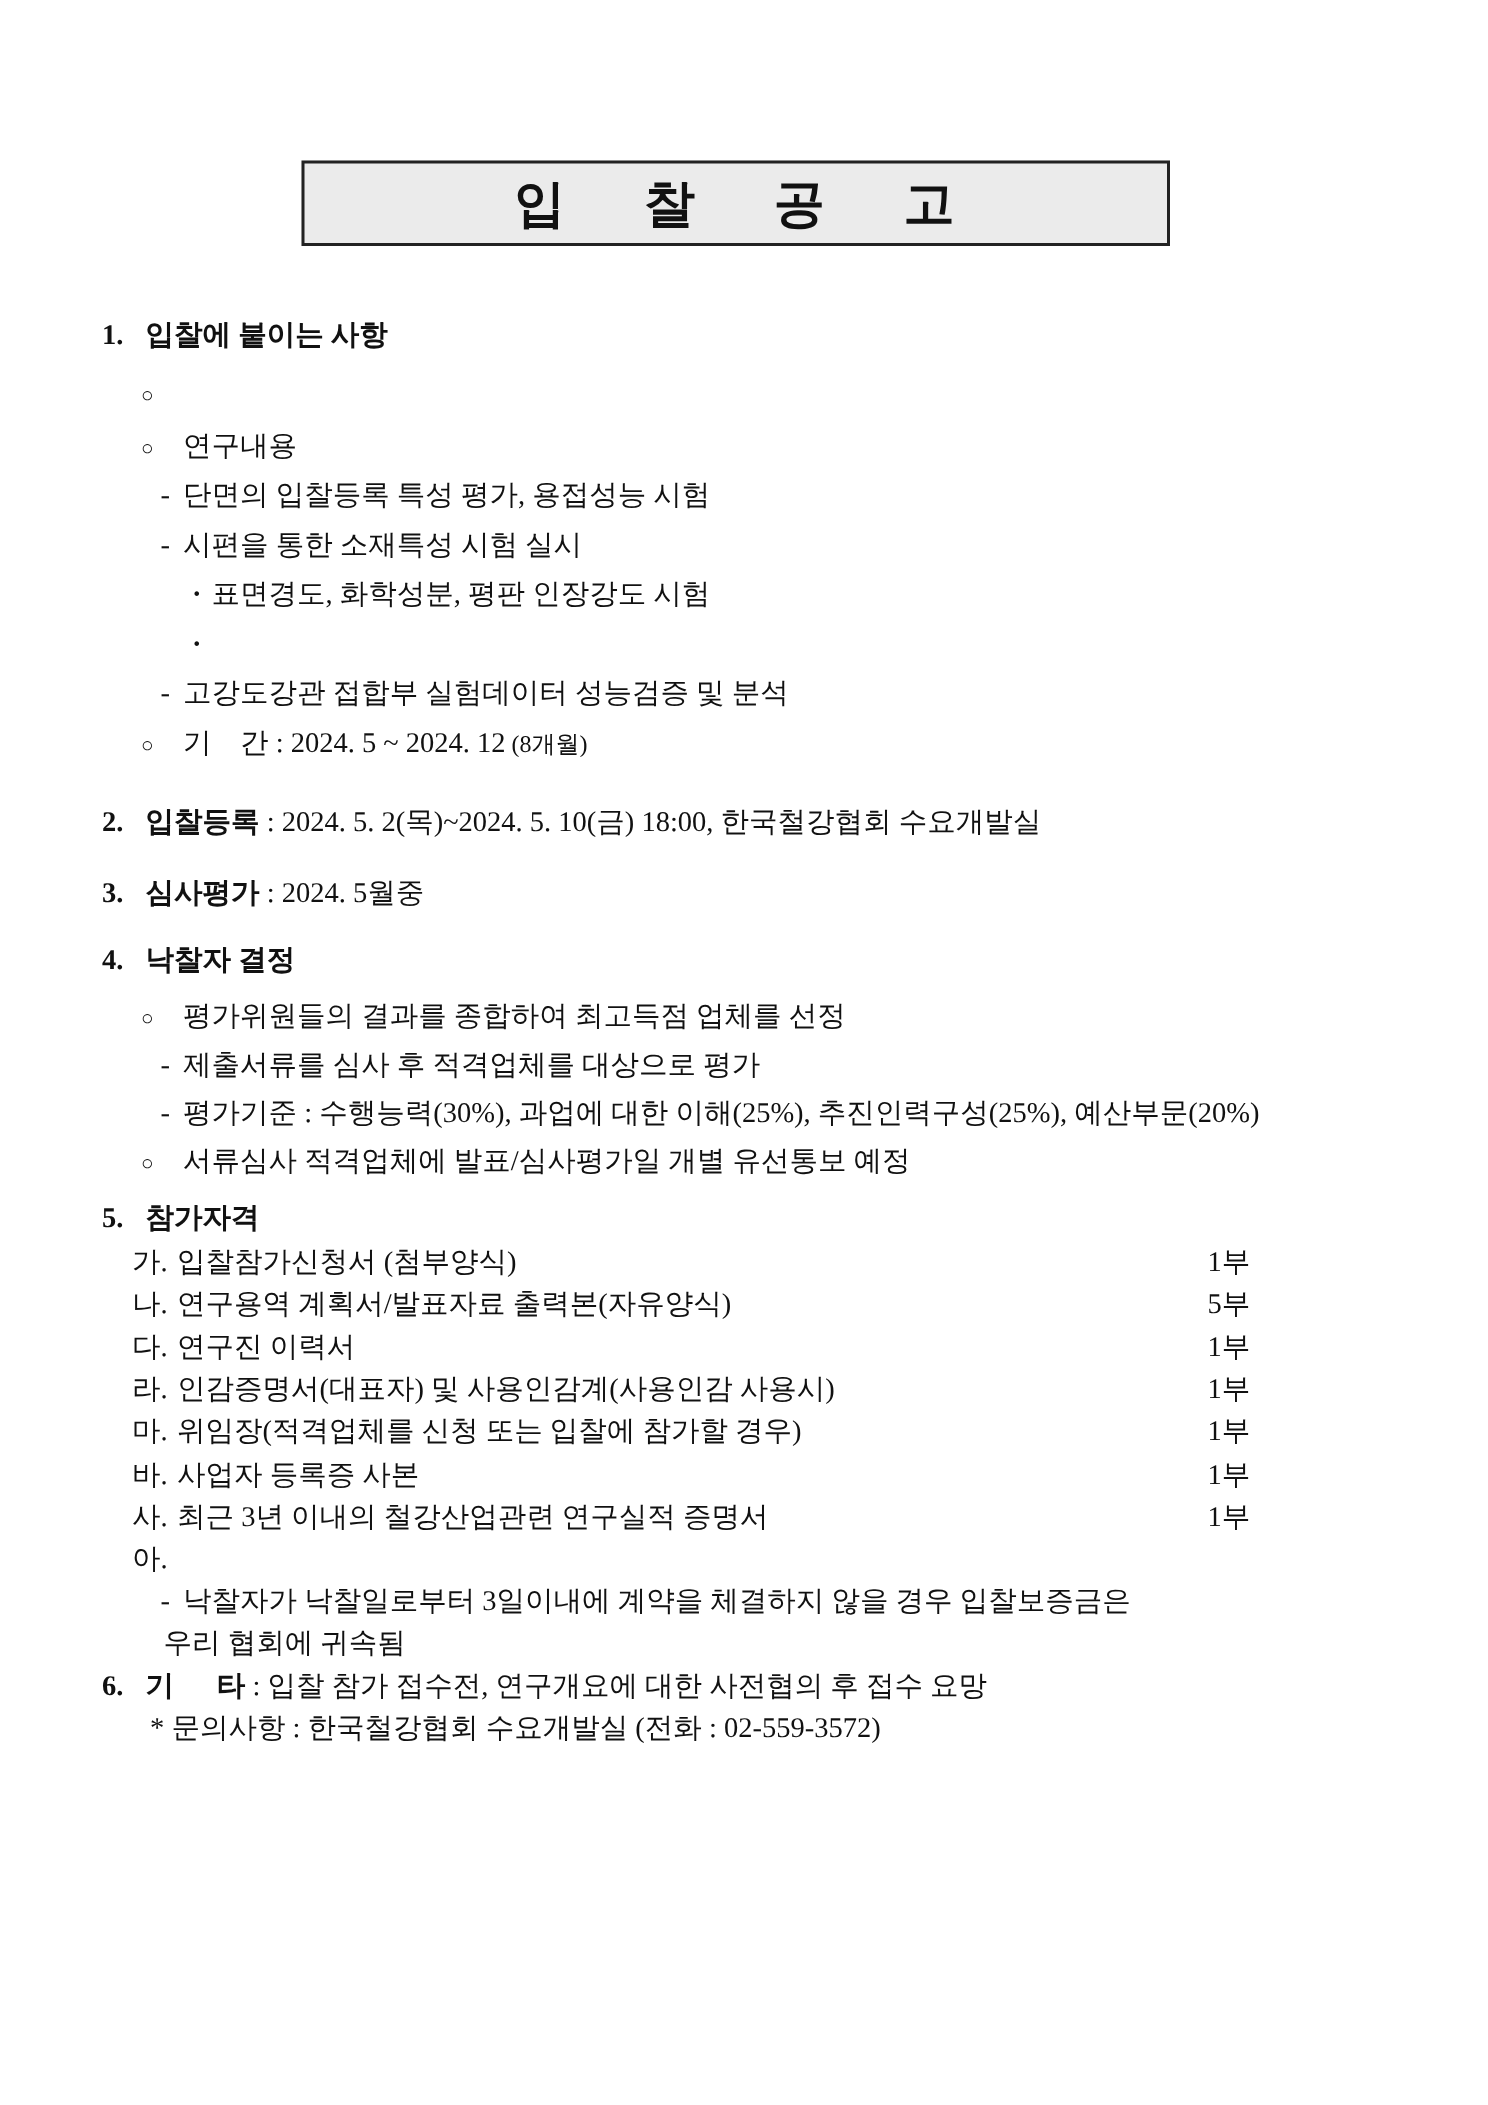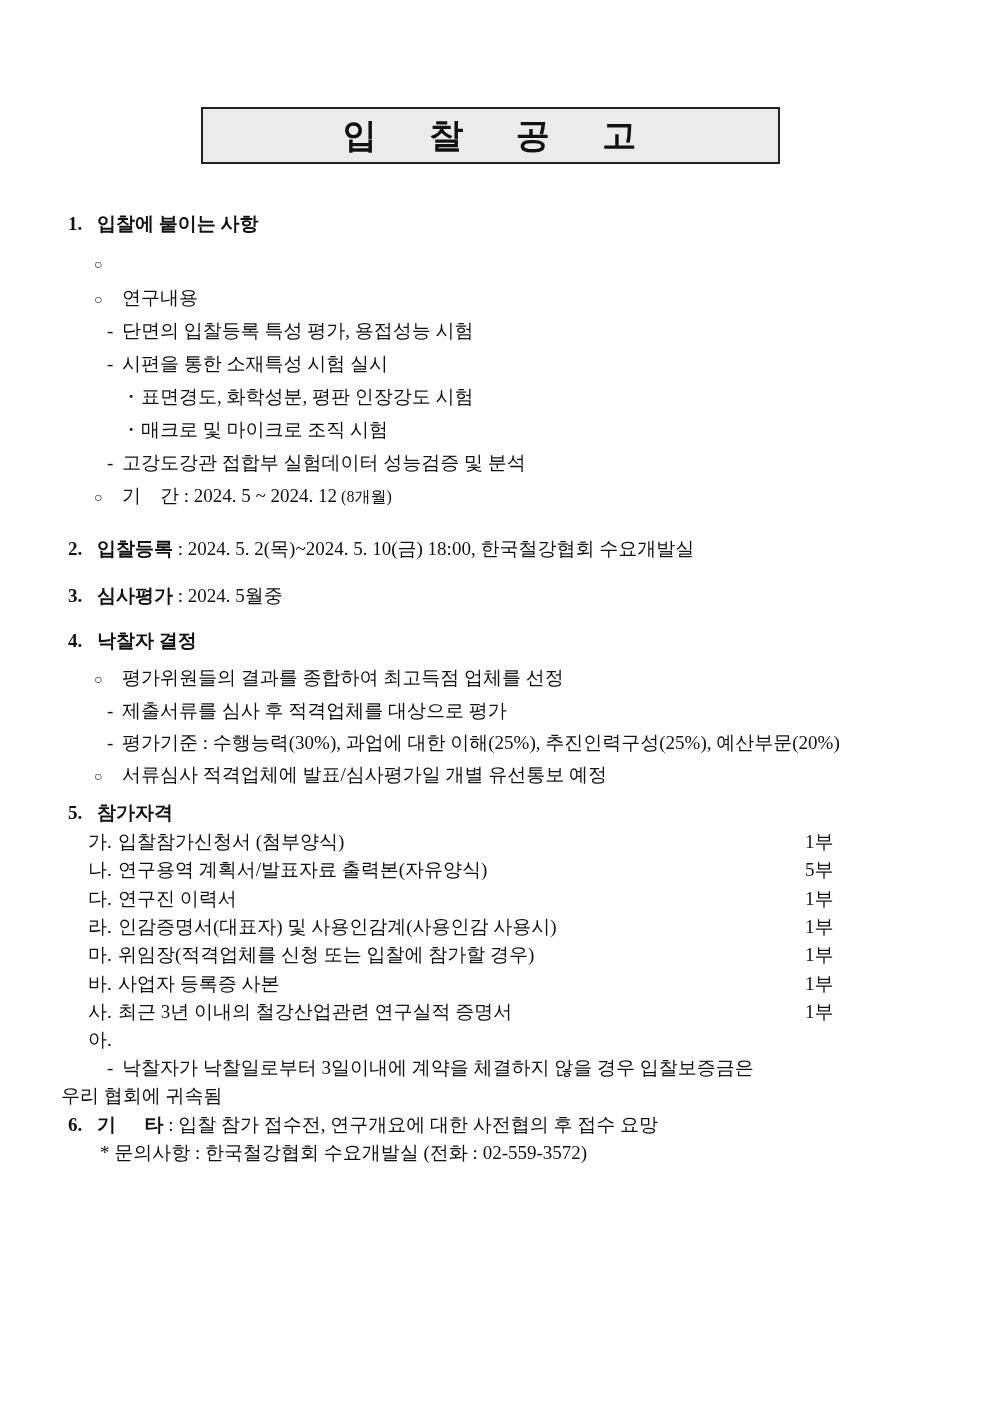--- a/index.html
+++ b/index.html
@@ -26,21 +26,21 @@
     position:absolute;left:0;right:0;height:28px;
     display:flex;align-items:baseline;white-space:pre;line-height:26px;
   }
   .num{margin-left:68px;width:29px;font-weight:700;}
   .head{font-weight:700;}
   .rest{font-weight:400;}
   
   .bullet-o{margin-left:94px;width:28px;font-size:14px;}
   .bullet-dash{margin-left:107px;width:15px;}
   .bullet-dot{margin-left:128px;width:13px;font-weight:700;}
-  .cont-indent{margin-left:61px;}
+  .cont-indent{margin-left:109px;}
   .star-indent{margin-left:100px;}
   
   .item-label{margin-left:88px;width:30px;}
   .count{position:absolute;left:805px;top:0;}
   .small{font-size:16px;}
 </style>
 </head>
 <body>
 
 <div class="page">
@@ -61,21 +61,21 @@
   <div class="ln" style="top:318px">
     <span class="bullet-dash">-</span><span>단면의 입찰등록 특성 평가, 용접성능 시험</span>
   </div>
   <div class="ln" style="top:351px">
     <span class="bullet-dash">-</span><span>시편을 통한 소재특성 시험 실시</span>
   </div>
   <div class="ln" style="top:384px">
     <span class="bullet-dot">·</span><span>표면경도, 화학성분, 평판 인장강도 시험</span>
   </div>
   <div class="ln" style="top:417px">
-    <span class="bullet-dot">·</span><span>매크로 및 마이크로 조직 시험</span>
+    <span class="bullet-dot">·</span>
   </div>
   <div class="ln" style="top:450px">
     <span class="bullet-dash">-</span><span>고강도강관 접합부 실험데이터 성능검증 및 분석</span>
   </div>
   <div class="ln" style="top:483px">
     <span class="bullet-o">○</span><span>기    간 : 2024. 5 ~ 2024. 12</span><span class="small"> (8개월)</span>
   </div>
 
   <div class="ln" style="top:536px">
     <span class="num">2.</span><span class="head">입찰등록</span><span class="rest"> : 2024. 5. 2(목)~2024. 5. 10(금) 18:00, 한국철강협회 수요개발실</span>

